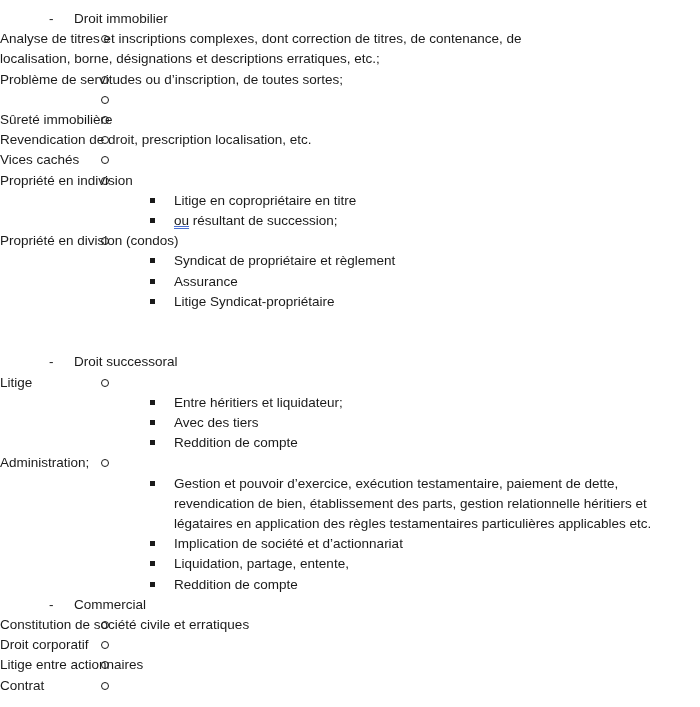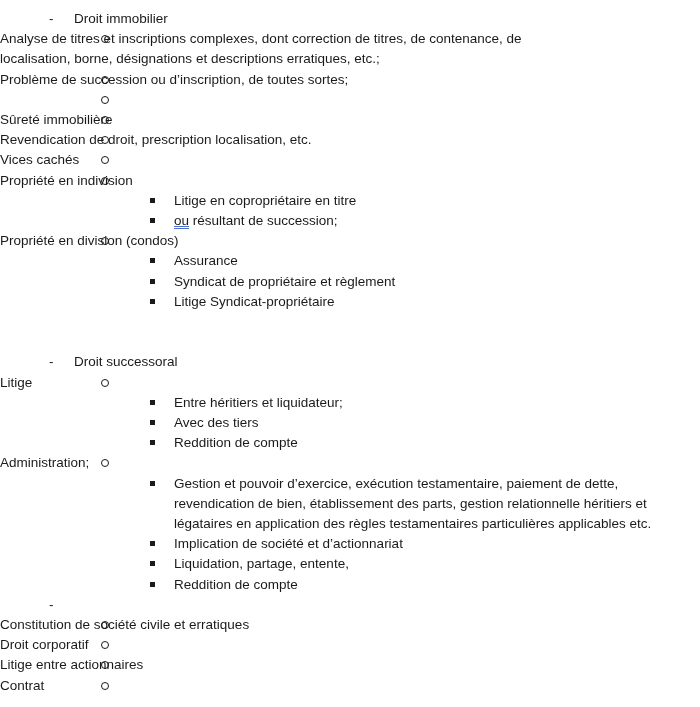--- a/index.html
+++ b/index.html
@@ -31,21 +31,21 @@
   <div class="row l1">
     <span class="marker">-</span>
     <span class="txt">Droit immobilier</span>
   </div>
   <div class="row l2">
     <span class="marker"><span class="circ"></span></span>
     <span class="txt">Analyse de titres et inscriptions complexes, dont correction de titres, de contenance, de localisation, borne, désignations et descriptions erratiques, etc.;</span>
   </div>
   <div class="row l2">
     <span class="marker"><span class="circ"></span></span>
-    <span class="txt">Problème de succession ou d’inscription, de toutes sortes;</span>
+    <span class="txt">Problème de servitudes ou d’inscription, de toutes sortes;</span>
   </div>
   <div class="row l2">
     <span class="marker"><span class="circ"></span></span>
   </div>
   <div class="row l2">
     <span class="marker"><span class="circ"></span></span>
     <span class="txt">Sûreté immobilière</span>
   </div>
   <div class="row l2">
     <span class="marker"><span class="circ"></span></span>
@@ -66,25 +66,25 @@
   <div class="row l3">
     <span class="marker"><span class="sq"></span></span>
     <span class="txt"><span class="spell">ou</span><span> résultant de succession;</span></span>
   </div>
   <div class="row l2">
     <span class="marker"><span class="circ"></span></span>
     <span class="txt">Propriété en division (condos)</span>
   </div>
   <div class="row l3">
     <span class="marker"><span class="sq"></span></span>
-    <span class="txt">Assurance</span>
+    <span class="txt">Syndicat de propriétaire et règlement</span>
   </div>
   <div class="row l3">
     <span class="marker"><span class="sq"></span></span>
-    <span class="txt">Syndicat de propriétaire et règlement</span>
+    <span class="txt">Assurance</span>
   </div>
   <div class="row l3">
     <span class="marker"><span class="sq"></span></span>
     <span class="txt">Litige Syndicat-propriétaire</span>
   </div>
 
   <div class="gap"></div>
   <div class="gap"></div>
 
   <div class="row l1">
@@ -123,20 +123,21 @@
     <span class="marker"><span class="sq"></span></span>
     <span class="txt">Liquidation, partage, entente,</span>
   </div>
   <div class="row l3">
     <span class="marker"><span class="sq"></span></span>
     <span class="txt">Reddition de compte</span>
   </div>
 
   <div class="row l1">
     <span class="marker">-</span>
+    <span class="txt">Commercial</span>
   </div>
   <div class="row l2">
     <span class="marker"><span class="circ"></span></span>
     <span class="txt">Constitution de société civile et erratiques</span>
   </div>
   <div class="row l2">
     <span class="marker"><span class="circ"></span></span>
     <span class="txt">Droit corporatif</span>
   </div>
   <div class="row l2">

